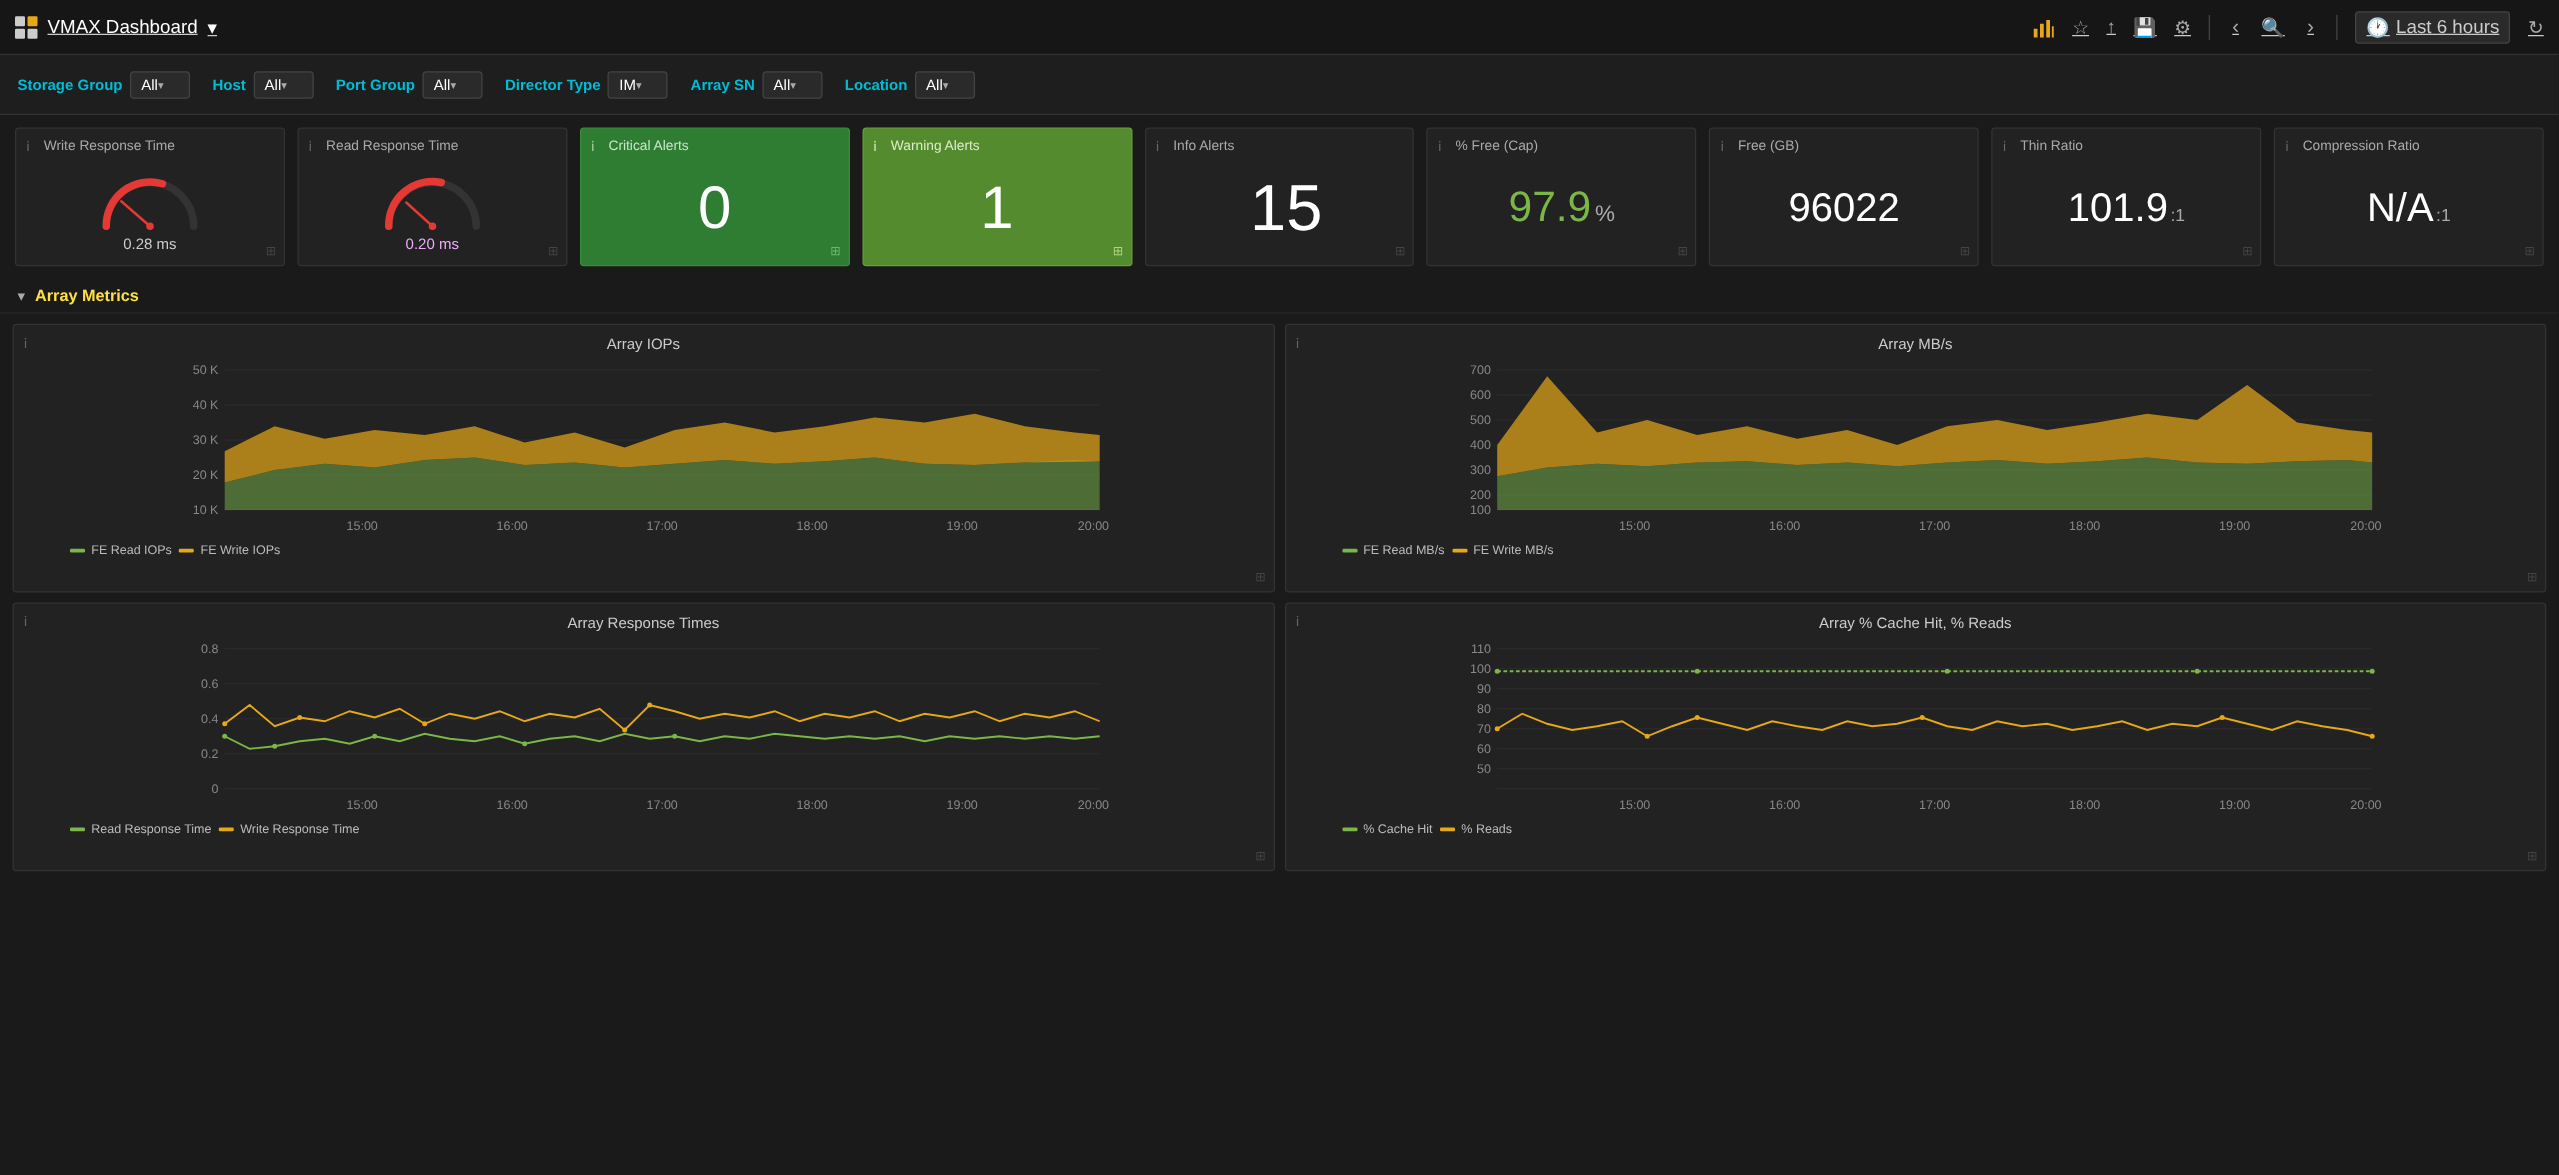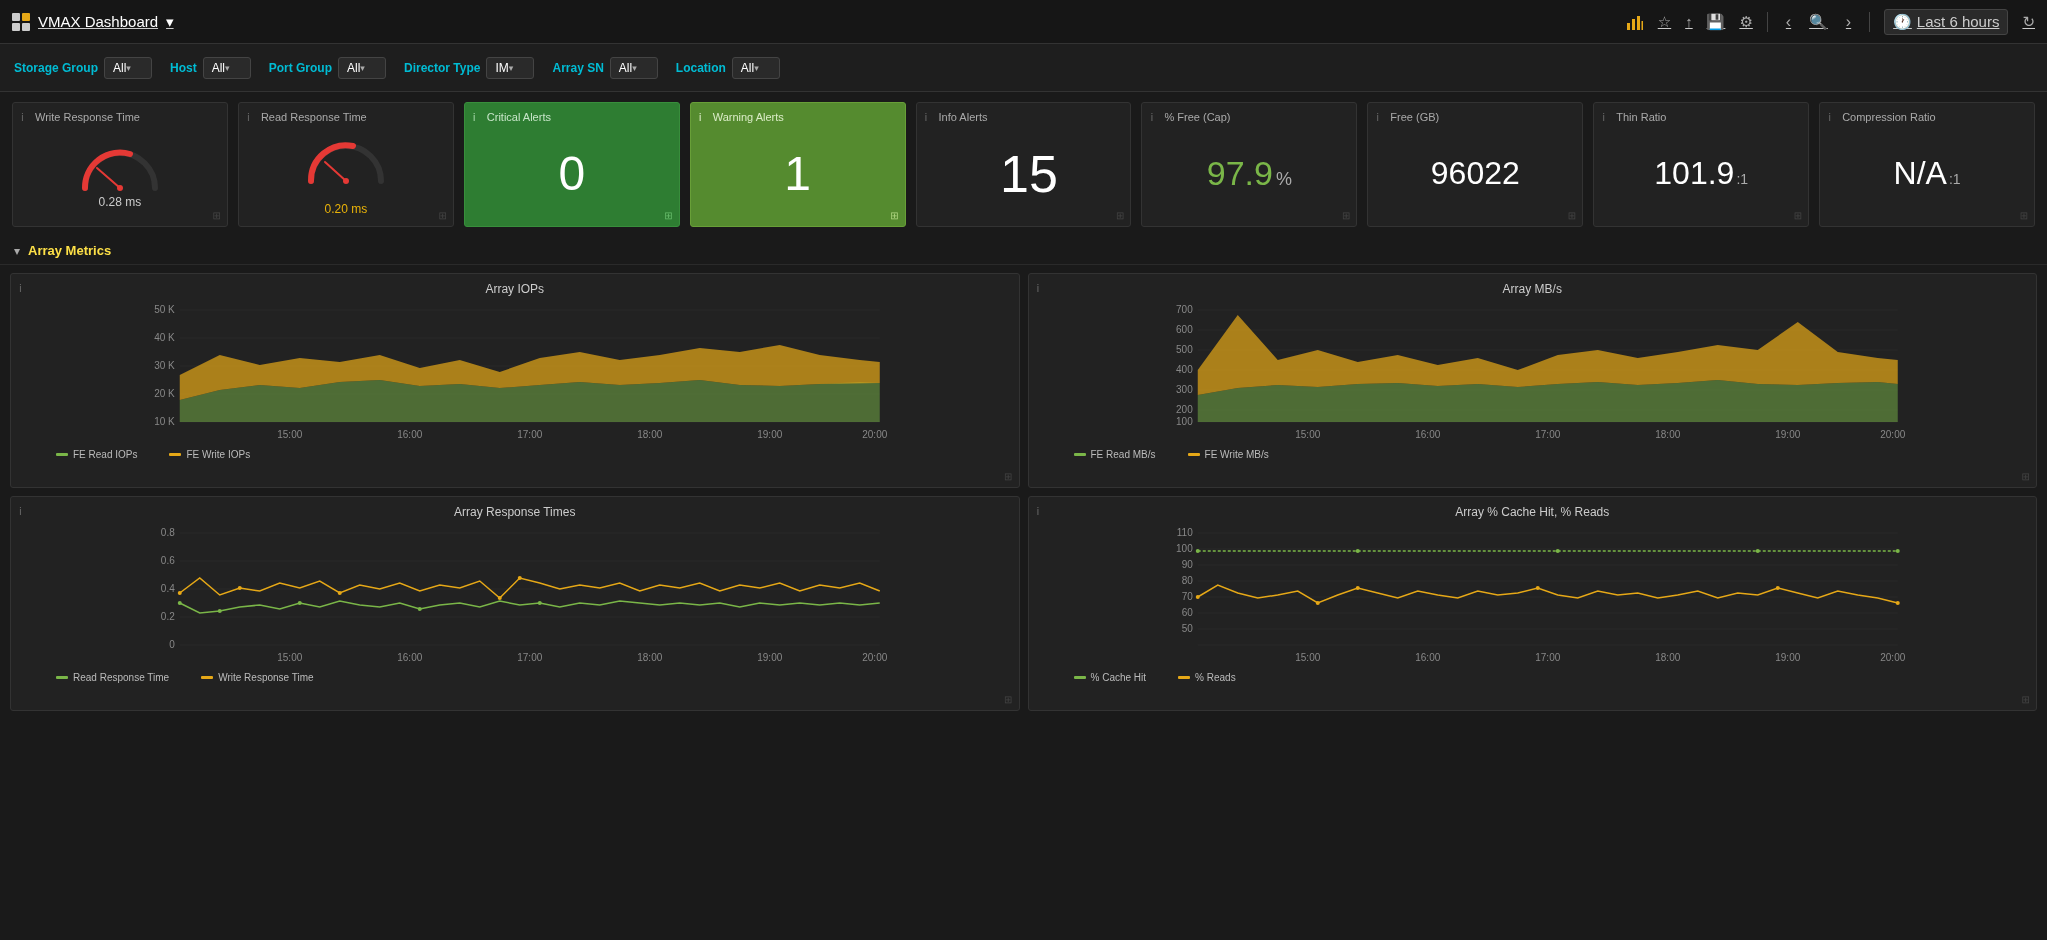--- a/index.html
+++ b/index.html
@@ -215,21 +215,21 @@
     }
     .chart-corner {
       position: absolute;
       bottom: 5px;
       right: 6px;
       font-size: 10px;
       color: #444;
     }
     .chart-legend {
       display: flex;
-      gap: 32px;
+      gap: 6px;
       justify-content: flex-start;
       margin-top: 4px;
       padding-left: 35px;
     }
     .legend-item {
       display: flex;
       align-items: center;
       gap: 5px;
       font-size: 10px;
       color: #bbb;
@@ -347,21 +347,21 @@
 
   <div class="stat-card">
     <span class="info-icon">ℹ</span>
     <span class="stat-title">Read Response Time</span>
     <svg width="90" height="55" viewBox="0 0 90 55" style="margin-top:18px;">
       <path d="M 10 50 A 35 35 0 0 1 80 50" fill="none" stroke="#333" stroke-width="6" stroke-linecap="round"></path>
       <path d="M 10 50 A 35 35 0 0 1 52 15" fill="none" stroke="#e53935" stroke-width="6" stroke-linecap="round"></path>
       <line x1="45" y1="50" x2="24" y2="31" stroke="#e53935" stroke-width="2" stroke-linecap="round"></line>
       <circle cx="45" cy="50" r="3" fill="#e53935"></circle>
     </svg>
-    <span style="font-size:12px;color:#eab308;margin-top:16px;">0.20 ms</span>
+    <span style="font-size:12px;color:#f0abfc;margin-top:2px;">0.20 ms</span>
     <span class="corner-icon">⊞</span>
   </div>
 
   <div class="stat-card stat-card-critical">
     <span class="info-icon" style="color:#a5d6a7;">ℹ</span>
     <span class="stat-title">Critical Alerts</span>
     <span class="stat-value" style="font-size:48px;font-weight:300;color:#fff;margin-top:18px;">0</span>
     <span class="corner-icon" style="color:#66bb6a;">⊞</span>
   </div>
 

